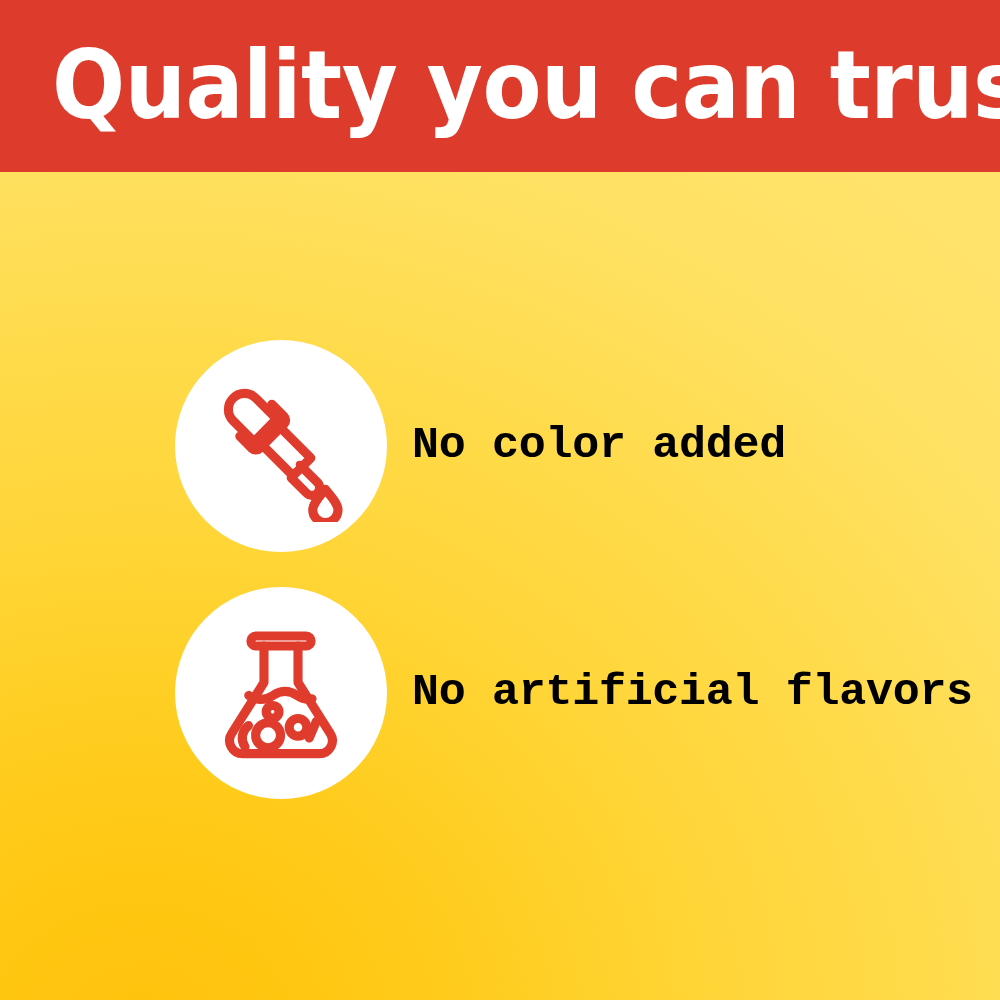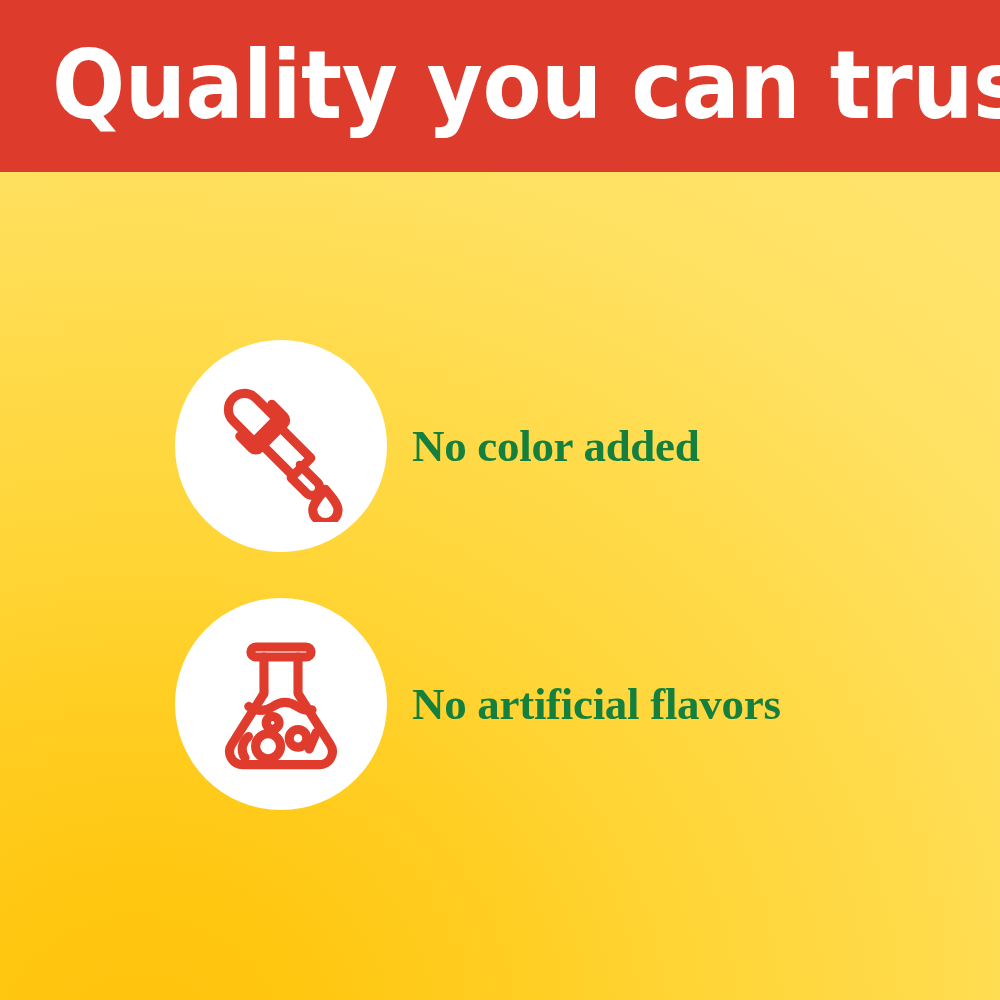--- a/index.html
+++ b/index.html
@@ -71,42 +71,42 @@
     width: 1000px;
     height: 828px;
   }
   .feature-row {
     position: absolute;
     left: 175px;
     display: flex;
     align-items: center;
   }
   .feature-row.row-0 { top: 168px; }
-  .feature-row.row-1 { top: 426px; }
+  .feature-row.row-1 { top: 415px; }
 
   .icon-badge {
     width: 212px;
     height: 212px;
     flex: 0 0 212px;
     border-radius: 50%;
     background: #FFFFFF;
     display: flex;
     align-items: center;
     justify-content: center;
   }
   .icon-badge svg {
     display: block;
     width: 152px;
     height: 152px;
   }
 
   .feature-label {
     margin-left: 25px;
-    color: #15803d;
-    font-family: Liberation Serif, serif;
+    color: #000000;
+    font-family: Liberation Mono, monospace;
     font-weight: 700;
     font-size: 45px;
     line-height: 52px;
     letter-spacing: -0.3px;
     white-space: nowrap;
   }
 </style>
 </head>
 <body>
 

